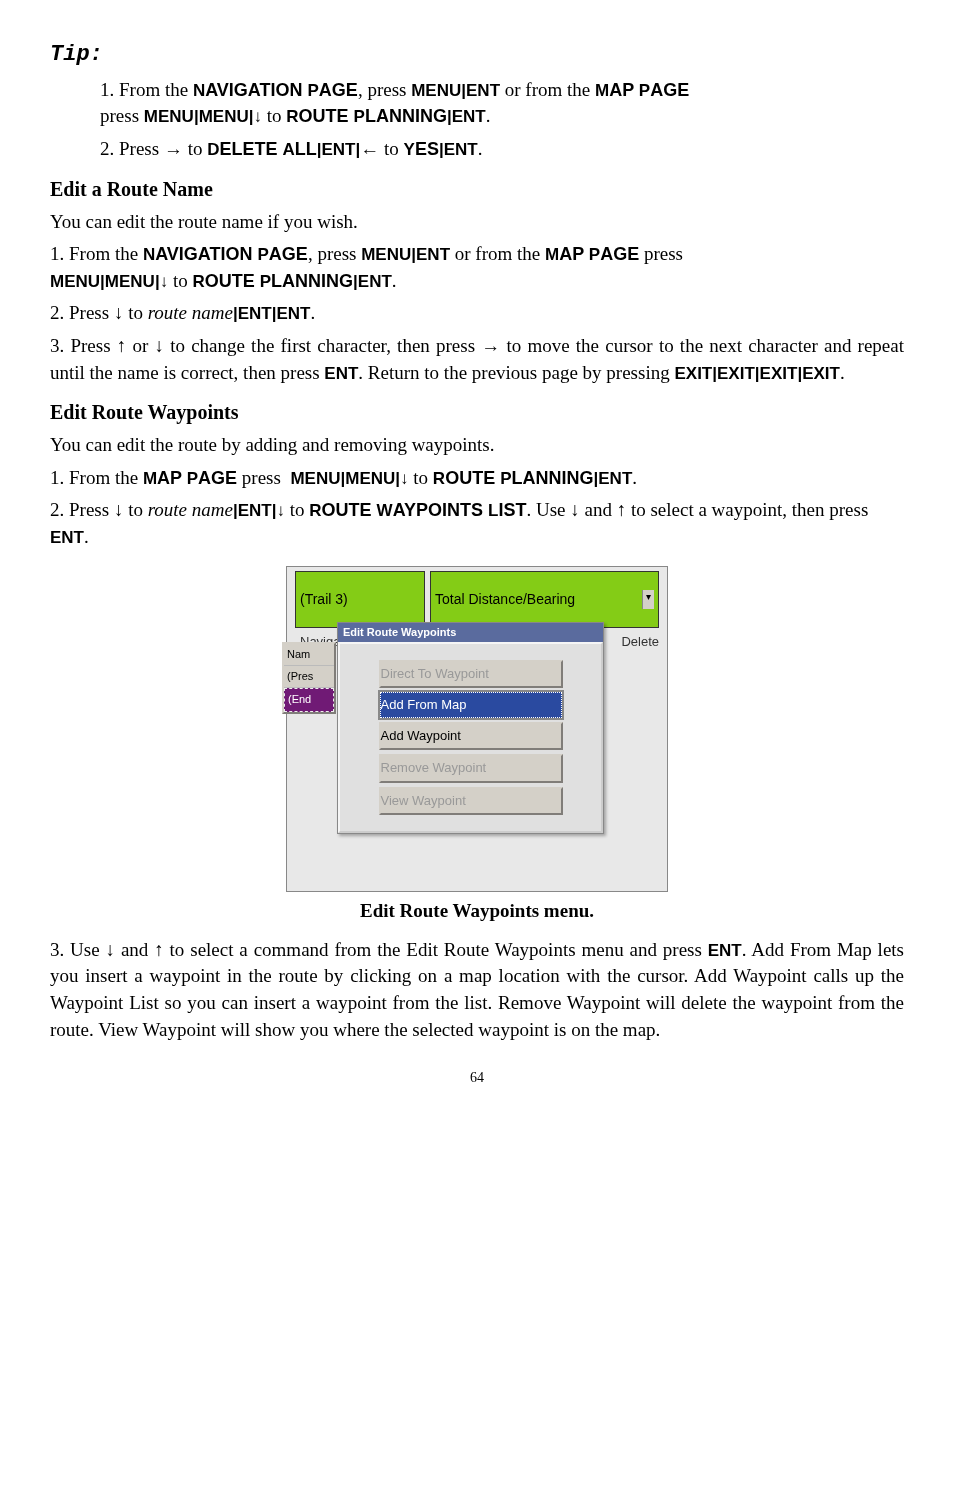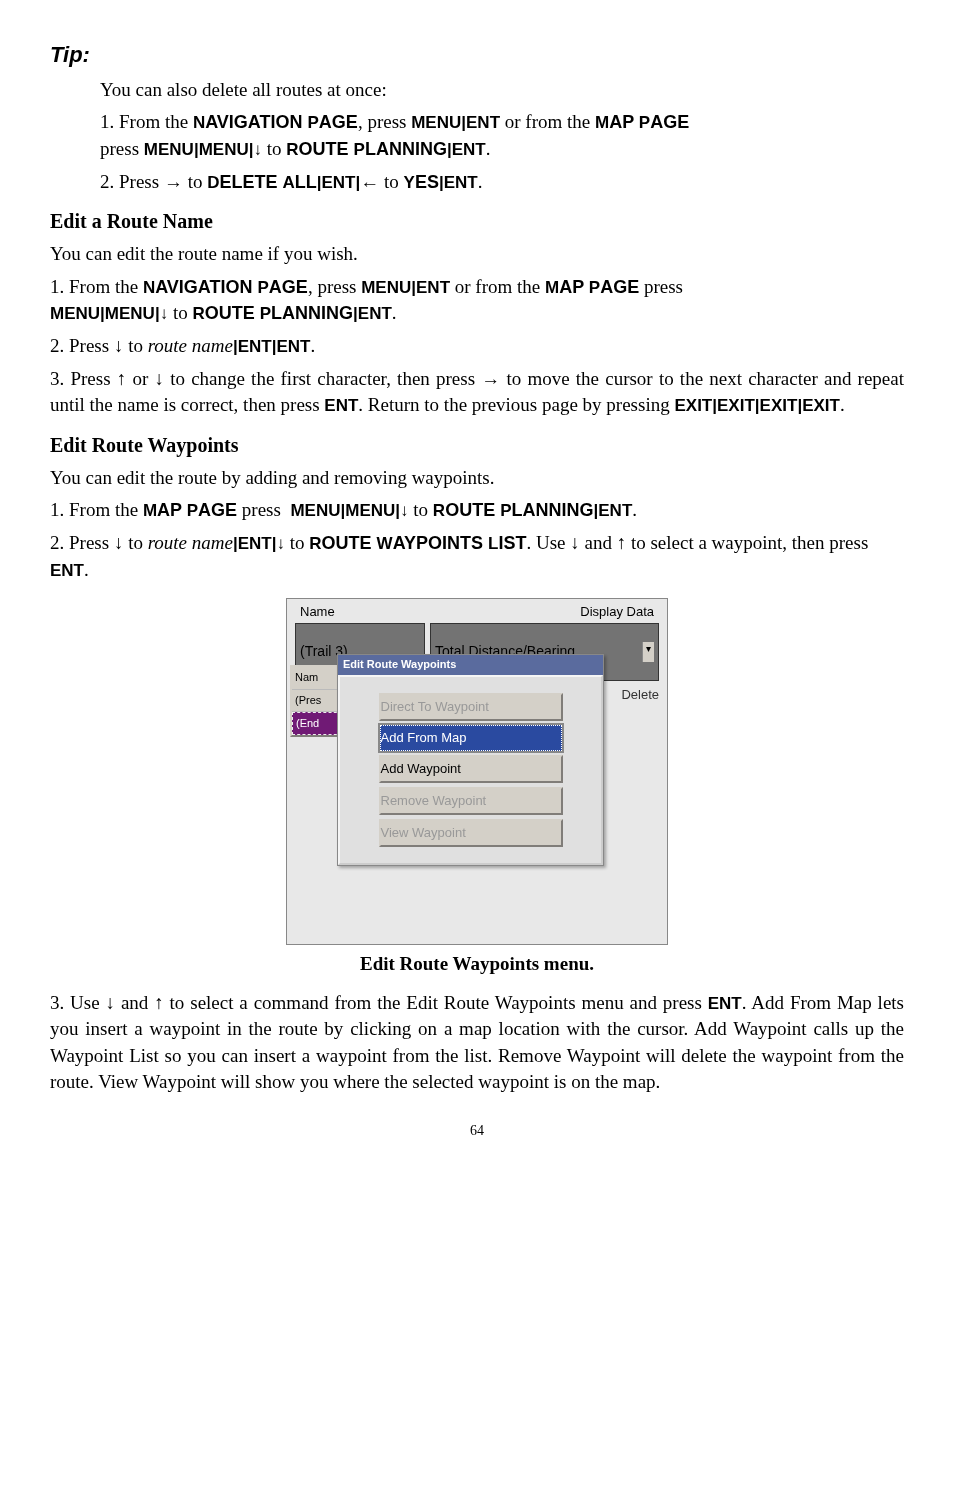--- a/index.html
+++ b/index.html
@@ -9,21 +9,21 @@
     background: #fff;
     color: #000;
     width: 854px;
     font-size: 19px;
     line-height: 1.4;
   }
   .tip-heading {
     font-style: italic;
     font-weight: bold;
     font-size: 22px;
-    font-family: Liberation Sans, sans-serif;
+    font-family: Liberation Mono, monospace;
   }
   .indent {
     margin-left: 50px;
   }
   .section-heading {
     font-weight: bold;
     font-size: 20px;
     margin-top: 12px;
     margin-bottom: 2px;
     font-family: 'Century Schoolbook', Georgia, serif;
@@ -64,21 +64,21 @@
     padding: 2px 5px;
     font-weight: bold;
   }
   .fig-body {
     padding: 4px 8px 15px;
     position: relative;
   }
   .row1 { display: flex; justify-content: space-between; padding: 0 5px 2px; }
   .row-input { display: flex; gap: 5px; margin-bottom: 5px;}
   .inp {
-    background: #737373;
+    background: #84cc16;
     border: 1px solid #333;
     padding: 18px 4px;
     font-size: 14px;
   }
   .inp-name { width: 120px; }
   .inp-dd { flex: 1; display: flex; justify-content: space-between;  gap: 39px;}
   .dd-arrow { background: #d4d0c8; border-left: 1px solid #888; padding: 0 3px; font-size: 10px;}
   .tabs-row { display: flex; gap: 10px; padding-left: 5px; font-size: 13px; color: #333;}
   .tab-cut { overflow: hidden; }
   .inner-dialog {
@@ -117,45 +117,43 @@
   .btn.disabled { color: #999; }
   .btn.selected {
     background: #2a4aa0;
     color: #fff;
     border: 1px dotted #fff;
     outline: 2px solid #888;
   }
   .side-panel {
     position: absolute;
     left: -5px;
-    top: 66px;
+    top: 75px;
     width: 50px;
     background: #d4d0c8;
     border: 2px outset #d4d0c8;
     font-size: 11px;
-    margin-left: 8px;
   }
   .side-item { padding: 3px 3px; border-bottom: 1px solid #bbb;}
   .side-item.sel { background: #701a75; color: #fff; border: 1px dashed #eee;}
   .spacer-block { height: 225px; }
   .caption {
     text-align: center;
     font-weight: bold;
     margin: 6px 0 12px;
   }
   .pagenum { text-align: center; margin-top: 25px; font-size: 14px;}
   .right-trim { color: #333;}
 </style>
 </head>
 <body>
 
 <div class="tip-heading">Tip:</div>
 
 <div class="indent">
-  <p>You can also delete all routes at once:</p>
 
   <p>
     <span>1. From the </span>
     <span class="smallcaps"><span class="sc-cap">N</span><span class="sc-low">AVIGATION </span><span class="sc-cap">P</span><span class="sc-low">AGE</span></span><span>, press </span>
     <span class="arial-bold">MENU</span><span class="arial-bold">|</span><span class="arial-bold">ENT</span>
     <span> or from the </span>
     <span class="smallcaps"><span class="sc-cap">M</span><span class="sc-low">AP </span><span class="sc-cap">P</span><span class="sc-low">AGE</span></span>
     <br>
     <span>press </span>
     <span class="arial-bold">MENU</span><span class="arial-bold">|</span><span class="arial-bold">MENU</span><span class="arial-bold">|</span><span class="arial-bold">↓</span>
@@ -210,24 +208,20 @@
 
 <p>
   <span>2. Press </span><span>↓</span><span> to </span><span class="italic-run">route name</span><span class="arial-bold">|</span><span class="arial-bold">ENT</span><span class="arial-bold">|</span><span class="arial-bold">↓</span>
   <span> to </span>
   <span class="smallcaps"><span class="sc-cap">R</span><span class="sc-low">OUTE </span><span class="sc-cap">W</span><span class="sc-low">AYPOINTS </span><span class="sc-cap">L</span><span class="sc-low">IST</span></span><span>. Use </span><span>↓</span><span> and </span><span>↑</span><span> to select a waypoint, then press </span><span class="arial-bold">ENT</span><span>.</span>
 </p>
 
 <div class="figure-wrap">
   <div class="figure">
     <div class="fig-body">
-      <div class="row1">
-        <div>Name</div>
-        <div>Display Data</div>
-      </div>
       <div class="row-input">
         <div class="inp inp-name">(Trail 3)</div>
         <div class="inp inp-dd">
           <span>Total Distance/Bearing</span>
           <span class="dd-arrow">▾</span>
         </div>
       </div>
       <div class="tabs-row">
         <div class="tab-cut">Navigate</div>
         <div class="tab-cut" style="width:55px">Preview</div>

